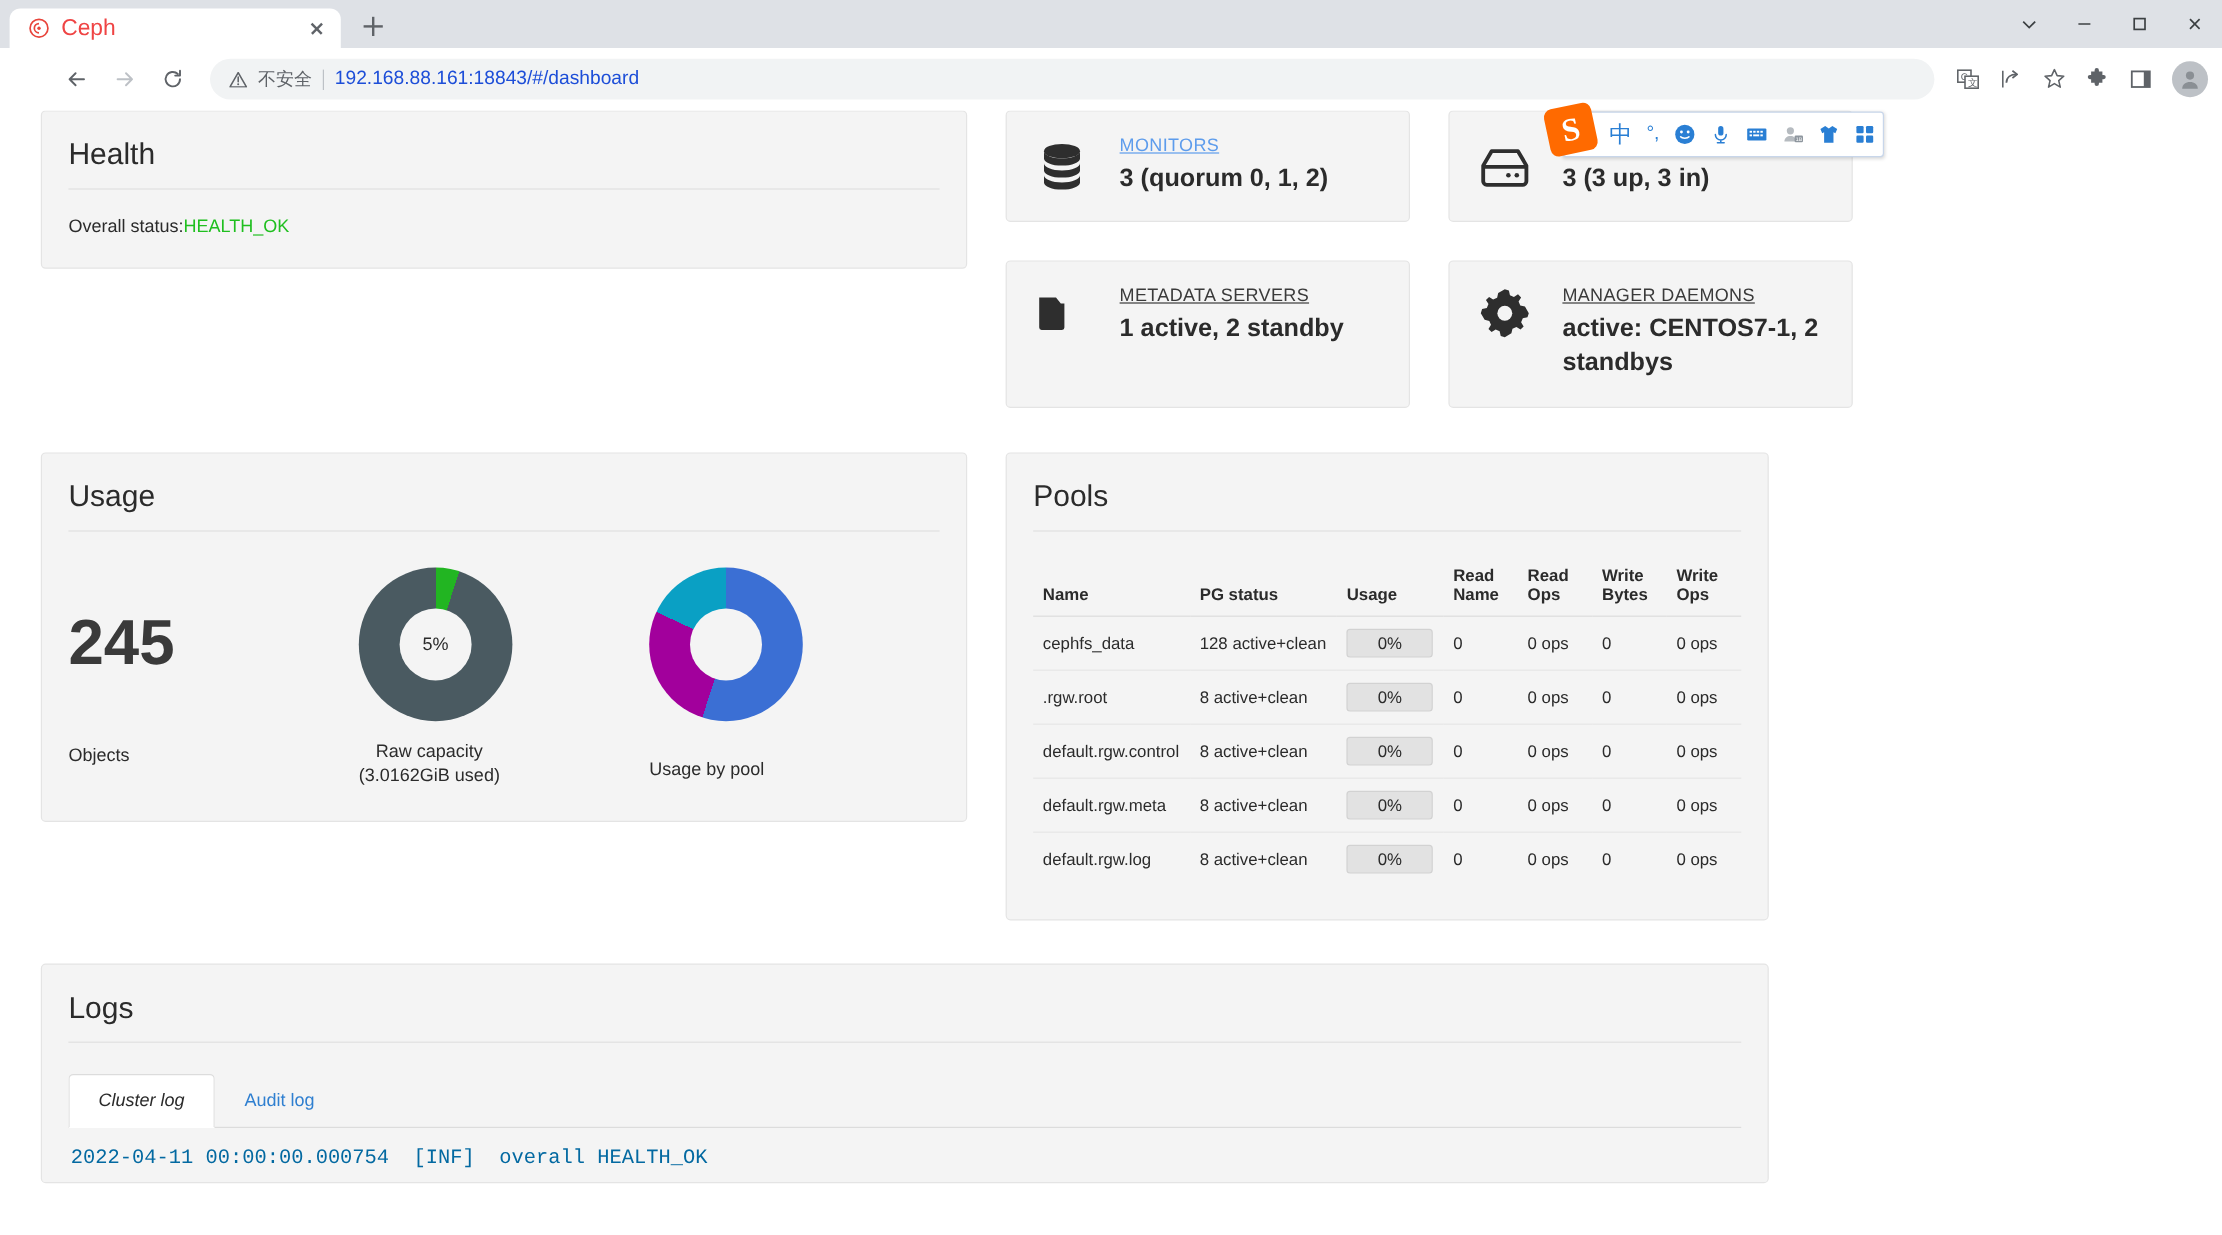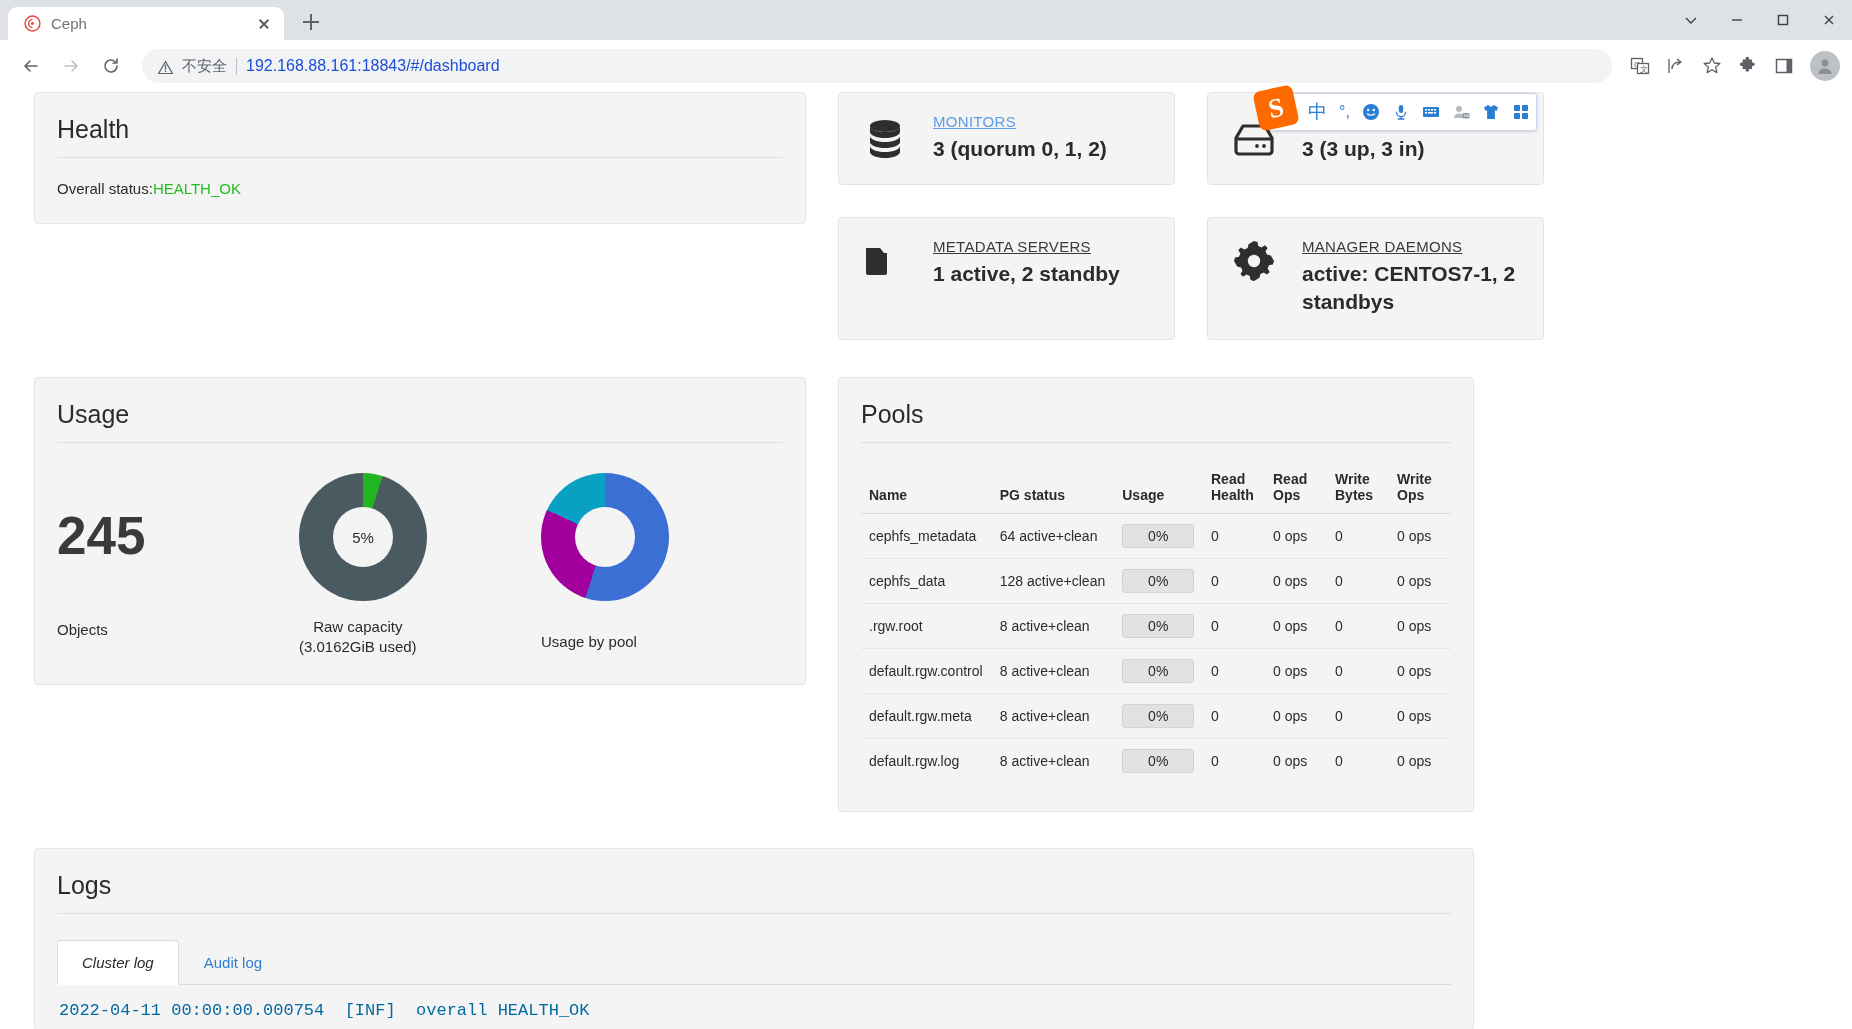--- a/index.html
+++ b/index.html
@@ -6,37 +6,37 @@
   html,body { width:1852px; height:1029px; overflow:hidden; background:#fff;
     font-family:"Liberation Sans", sans-serif; }
 
   
   .browser { width:1852px; height:1029px; display:flex; flex-direction:column; }
   .tabstrip { height:40px; background:#dee1e6; display:flex; align-items:flex-end;
       position:relative; flex:none; }
   .tab { width:276px; height:33px; background:#fff; border-radius:9px 9px 0 0;
       display:flex; align-items:center; padding:0 10px 0 16px; margin-left:8px; gap:10px; }
   .tab-favicon { width:17px; height:17px; flex:none; }
-  .tab-title { font-size:15px; color:#737373; flex:1; white-space:nowrap;
+  .tab-title { font-size:19px; color:#ef4444; flex:1; white-space:nowrap;
       overflow:hidden; text-overflow:ellipsis; }
   .tab-close { width:20px; height:20px; flex:none; position:relative; cursor:pointer; }
   .tab-close::before,.tab-close::after { content:""; position:absolute; left:4px; top:9px;
       width:12px; height:1.6px; background:#5f6368; }
   .tab-close::before { transform:rotate(45deg); }
   .tab-close::after { transform:rotate(-45deg); }
   .newtab { width:34px; height:34px; margin-left:10px; margin-bottom:1px; position:relative; cursor:pointer; }
   .newtab::before,.newtab::after { content:""; position:absolute; background:#5f6368; }
   .newtab::before { left:9px; top:16px; width:16px; height:1.8px; }
   .newtab::after { left:16px; top:9px; width:1.8px; height:16px; }
   .wincontrols { position:absolute; right:0; top:0; height:40px; display:flex; align-items:center; }
   .wc { width:46px; height:40px; display:flex; align-items:center; justify-content:center;
       cursor:pointer; color:#3c4043; }
 
   .navbar { height:52px; background:#fff; display:flex; align-items:center;
-      padding:0 12px; gap:2px; flex:none; position:relative; }
+      padding:0 12px; gap:2px; flex:none; position:relative;margin-left:33px; }
   .navbtn { width:38px; height:38px; border-radius:50%; display:flex; align-items:center;
       justify-content:center; cursor:pointer; flex:none; }
   .omnibox { flex:1; height:34px; background:#f1f3f4; border-radius:17px; display:flex;
       align-items:center; padding:0 16px; gap:9px; margin:0 10px; }
   .warn-tri { width:15px; height:13px; flex:none; }
   .nosec { font-size:15px; color:#5f6368; white-space:nowrap; }
   .omni-sep { width:1px; height:17px; background:#bdc1c6; }
   .omni-url { font-size:16px; color:#1d4ed8; white-space:nowrap; }
   .tb-icons { display:flex; align-items:center; gap:4px; flex:none; }
   .tb-ic { width:32px; height:32px; display:flex; align-items:center; justify-content:center;
@@ -393,36 +393,27 @@
         </div>
 
         <div class="card pools-card">
           <div class="panel-title">Pools</div>
           <table class="pools-table">
             <thead>
               <tr>
                 <th>Name</th>
                 <th>PG status</th>
                 <th>Usage</th>
-                <th class="col-narrow">Read Health</th>
+                <th class="col-narrow">Read Name</th>
                 <th class="col-narrow">Read Ops</th>
                 <th class="col-narrow">Write Bytes</th>
                 <th class="col-narrow">Write Ops</th>
               </tr>
             </thead>
             <tbody>
-              <tr>
-                <td>cephfs_metadata</td>
-                <td class="pg-ok">64 active+clean</td>
-                <td><span class="usage-pill">0%</span></td>
-                <td>0</td>
-                <td>0 ops</td>
-                <td>0</td>
-                <td>0 ops</td>
-              </tr>
               <tr>
                 <td>cephfs_data</td>
                 <td class="pg-ok">128 active+clean</td>
                 <td><span class="usage-pill">0%</span></td>
                 <td>0</td>
                 <td>0 ops</td>
                 <td>0</td>
                 <td>0 ops</td>
               </tr>
               <tr>

